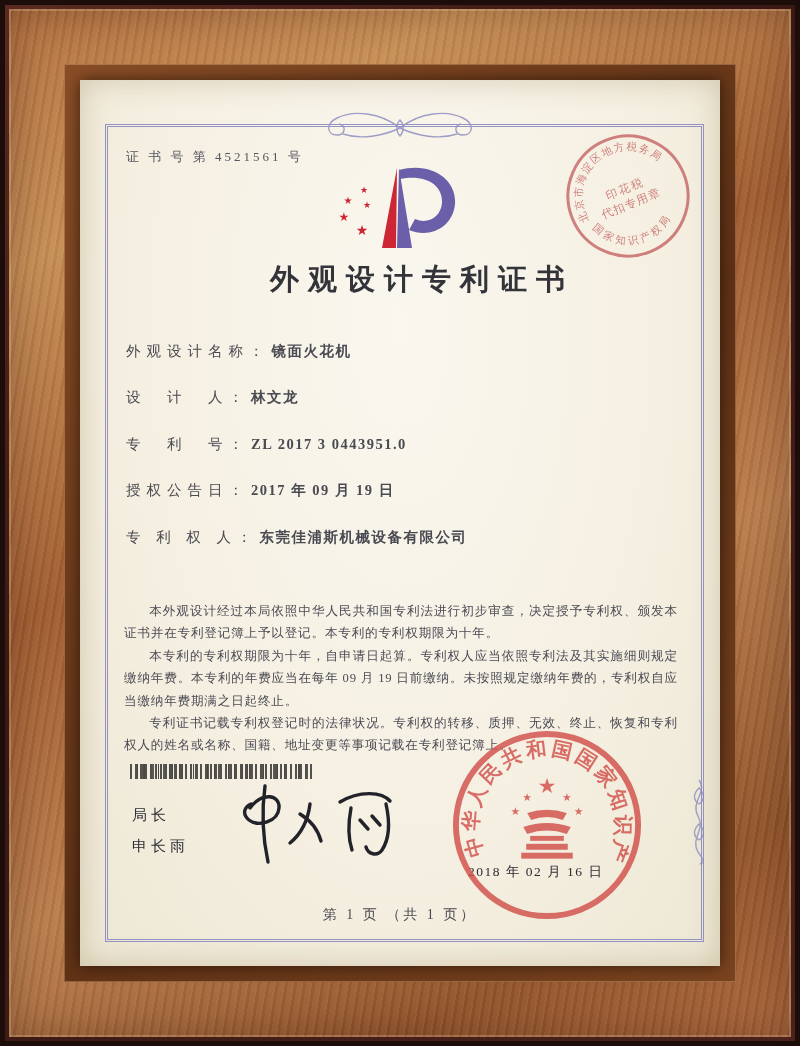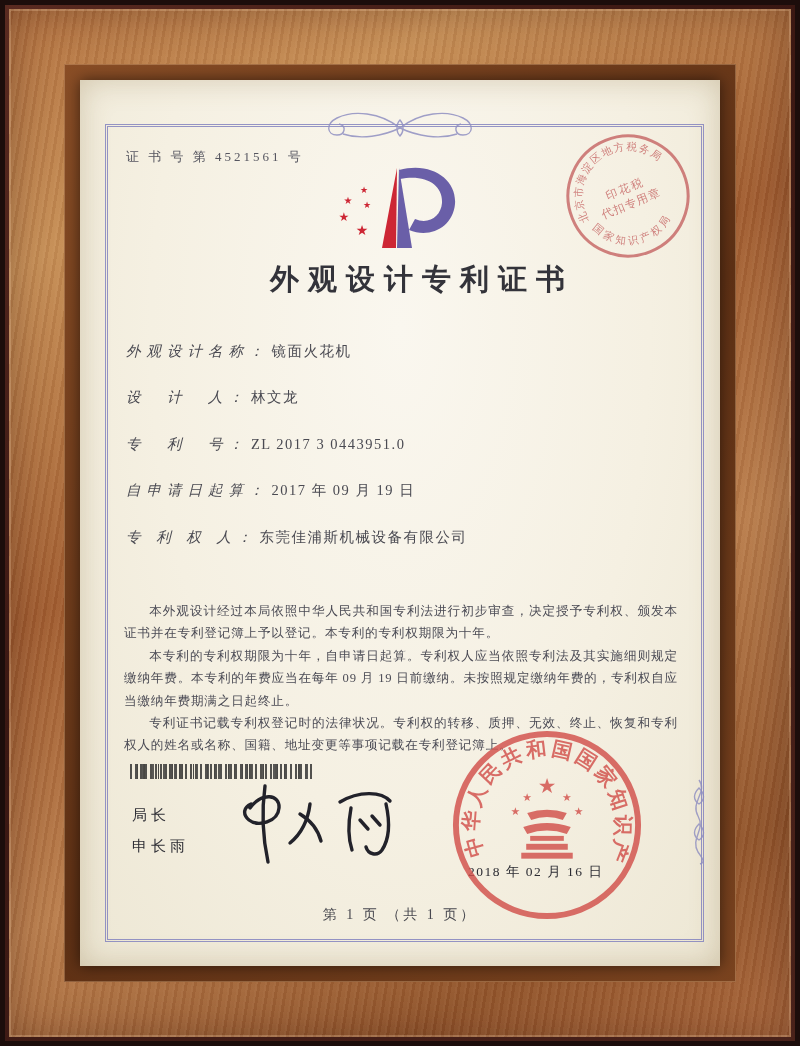--- a/index.html
+++ b/index.html
@@ -31,22 +31,22 @@
 
   
   .cert-number{position:absolute;left:46px;top:68px;font-size:13px;letter-spacing:3px;color:#565660;}
 
   .logo{position:absolute;left:254px;top:84px;width:130px;height:98px;}
 
   .title{position:absolute;left:0;right:0;top:180px;text-align:center;
      font-size:29px;font-weight:bold;letter-spacing:9px;color:#33333a;margin-left:44px;}
 
   .field{position:absolute;left:46px;font-size:14.5px;color:#4a4a52;white-space:nowrap;}
-  .field .lbl{letter-spacing:6px;font-style:italic;}
-  .field .val{letter-spacing:1.5px;margin-left:2px;}
+  .field .lbl{letter-spacing:6px;}
+  .field .val{letter-spacing:1.5px;margin-left:2px;font-weight:bold;}
 
   .paragraphs{position:absolute;left:44px;top:520px;width:554px;
      font-size:12.6px;line-height:22.4px;color:#4b4b55;text-align:justify;letter-spacing:.8px;}
   .paragraphs p{margin:0;text-indent:2em;}
 
   .barcode{position:absolute;left:50px;top:684px;width:182px;height:15px;opacity:.8;
      background:
        repeating-linear-gradient(90deg,#2a2a2a 0 2px,transparent 2px 5px),
        repeating-linear-gradient(90deg,#1e1e1e 0 1px,transparent 1px 7px),
        repeating-linear-gradient(90deg,#333 0 2px,transparent 2px 11px),
@@ -116,21 +116,21 @@
     <div class="field" style="top:262px">
       <span class="lbl">外观设计名称：</span><span class="val">镜面火花机</span>
     </div>
     <div class="field" style="top:308px">
       <span class="lbl">设　计　人：</span><span class="val">林文龙</span>
     </div>
     <div class="field" style="top:355px">
       <span class="lbl">专　利　号：</span><span class="val">ZL 2017 3 0443951.0</span>
     </div>
     <div class="field" style="top:401px">
-      <span class="lbl">自申请日起算：</span><span class="val">2017 年 09 月 19 日</span>
+      <span class="lbl">授权公告日：</span><span class="val">2017 年 09 月 19 日</span>
     </div>
     <div class="field" style="top:448px">
       <span class="lbl">专 利 权 人：</span><span class="val">东莞佳浦斯机械设备有限公司</span>
     </div>
 
     <div class="paragraphs">
       <p>本外观设计经过本局依照中华人民共和国专利法进行初步审查，决定授予专利权、颁发本证书并在专利登记簿上予以登记。本专利的专利权期限为十年。</p>
       <p>本专利的专利权期限为十年，自申请日起算。专利权人应当依照专利法及其实施细则规定缴纳年费。本专利的年费应当在每年 09 月 19 日前缴纳。未按照规定缴纳年费的，专利权自应当缴纳年费期满之日起终止。</p>
       <p>专利证书记载专利权登记时的法律状况。专利权的转移、质押、无效、终止、恢复和专利权人的姓名或名称、国籍、地址变更等事项记载在专利登记簿上。</p>
     </div>

